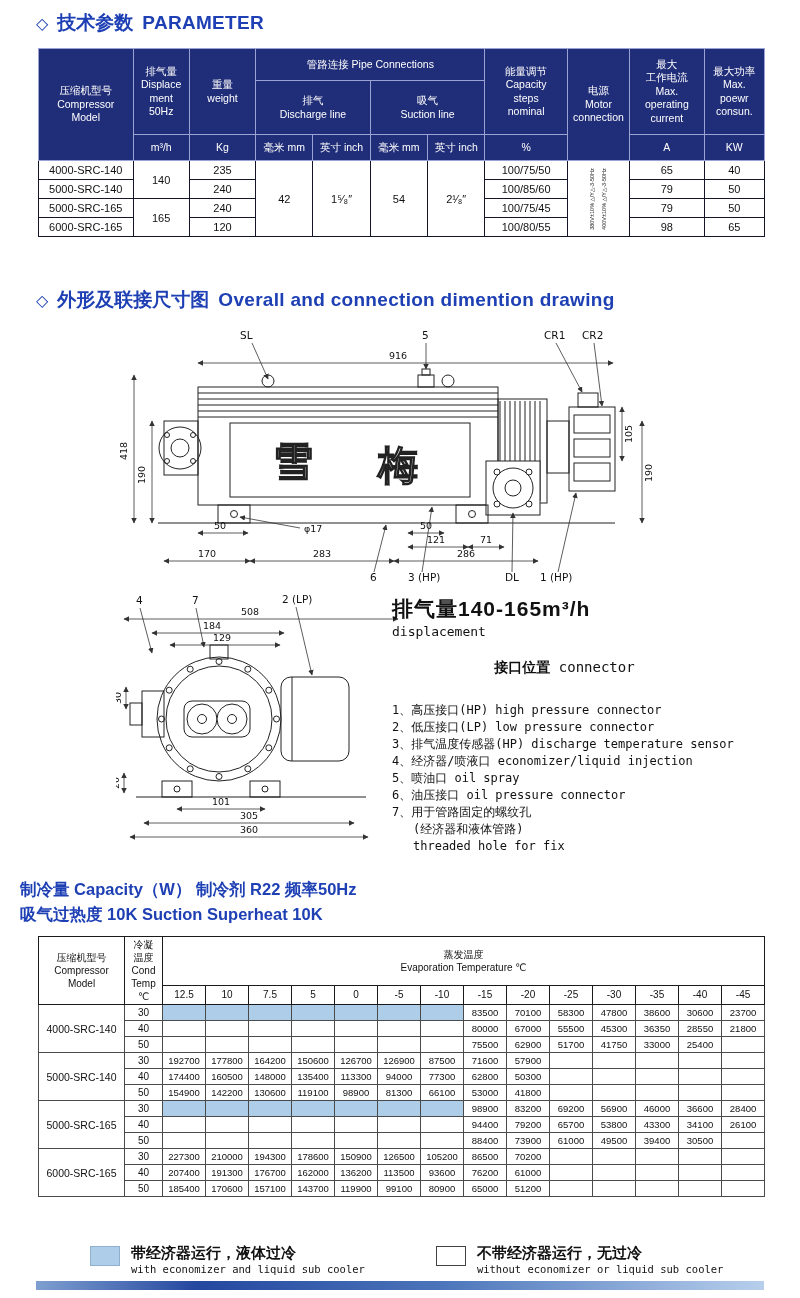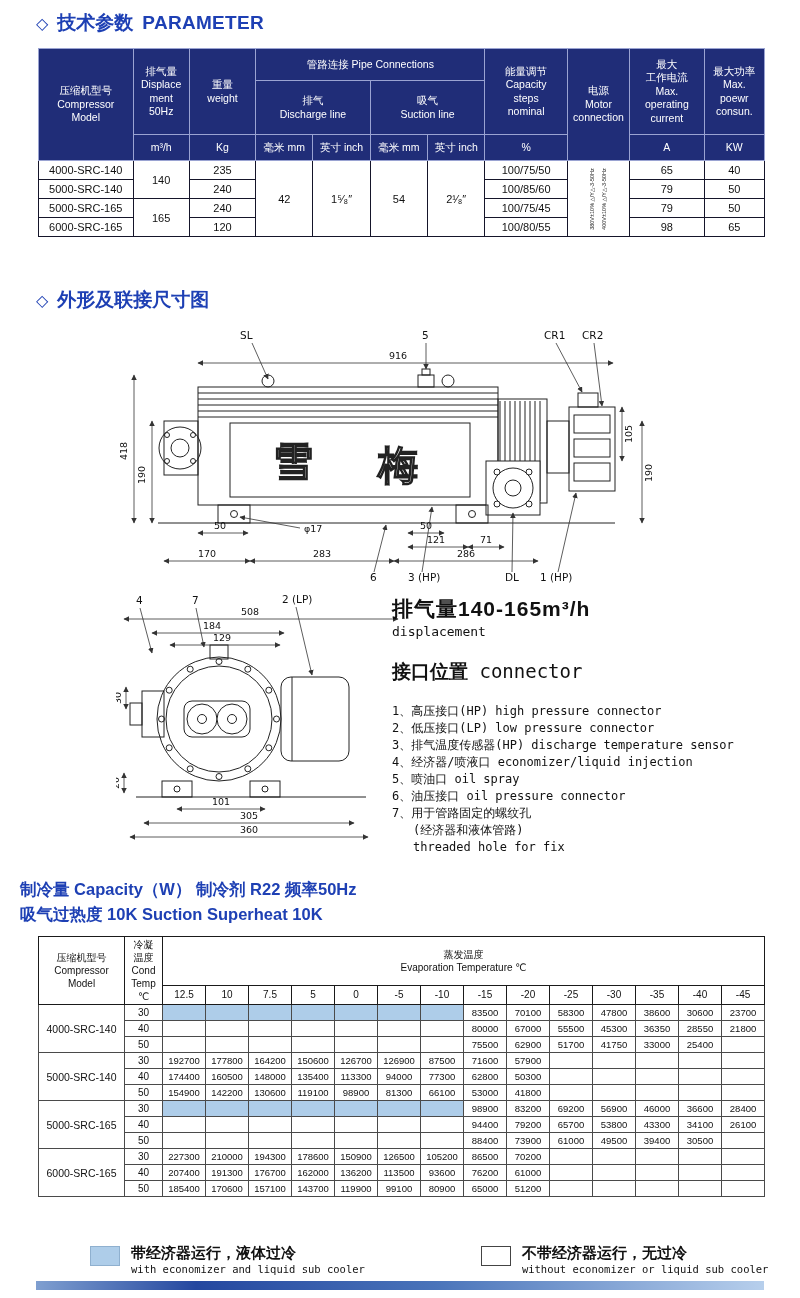--- a/index.html
+++ b/index.html
@@ -37,41 +37,41 @@
   svg .geo { stroke:#222; fill:none; stroke-width:1; }
   svg .geow { stroke:#222; fill:#fff; stroke-width:1; }
   svg .dim, svg .ldr { stroke:#333; stroke-width:0.8; fill:none; }
   svg text { fill:#111; font-size:9.5px; font-family:"DejaVu Sans",sans-serif; }
   svg text.lbl { font-size:10.5px; }
   svg text.logo { font-size:40px; font-weight:bold; fill:#fff; stroke:#222; stroke-width:1.1; }
 
   .conn-notes { position:absolute; left:392px; top:272px; width:345px; }
   .disp-zh { font-size:21px; font-weight:bold; letter-spacing:1px; }
   .disp-en { font-family:"DejaVu Sans Mono","Liberation Mono",monospace; font-size:13px; margin:1px 0 20px 0; }
-  .conn-title { font-size:19px; margin-bottom:18px; font-family:"DejaVu Sans Mono","Liberation Mono",monospace; }
+  .conn-title { font-size:14px; margin-bottom:25px; font-family:"DejaVu Sans Mono","Liberation Mono",monospace;text-align:center; }
   .conn-title .b { font-weight:bold; font-family:"DejaVu Sans","Liberation Sans",sans-serif; }
   .conn-item { font-family:"DejaVu Sans Mono","Liberation Mono",monospace; font-size:12px; line-height:17px; white-space:nowrap; }
   .conn-note { font-family:"DejaVu Sans Mono","Liberation Mono",monospace; font-size:12px; line-height:17px; padding-left:21px; }
 
   
   .cap-head { margin:14px 0 0 20px; color:#1e40b4; font-weight:bold; font-size:16.5px; line-height:25px; }
 
   .cap-table { margin:9px 0 0 38px; table-layout:fixed; width:727px; border:1.6px solid #1a1a1a; }
   .cap-table th { border:1px solid #1a1a1a; background:#fff; color:#111; font-weight:normal;
                   font-size:10px; line-height:1.3; white-space:pre-line; padding:1px; text-align:center; }
   .cap-table td { border:1px solid #4a4a4a; font-size:9.5px; text-align:center; height:16px; padding:0 1px; background:#fff; }
   .cap-table tr.chr1 { height:46px; }
   .cap-table tr.chr2 { height:18px; }
   .cap-table td.model-cell { font-size:10.5px; }
   .cap-table td.cond-cell { font-size:10px; }
   .cap-table tr.group-start td { border-top:1.6px solid #1a1a1a; }
   .cap-table td.econ { background:#aecde9; }
 
   
-  .legend { display:flex; gap:116px; margin:46px 0 0 74px;padding-left:16px; }
+  .legend { display:flex; gap:71px; margin:46px 0 0 74px;padding-left:16px; }
   .legend-entry { display:flex; gap:11px; align-items:flex-start; }
   .swatch { width:30px; height:20px; margin-top:3px; flex:0 0 auto; }
   .swatch.blue { background:#aecde9; border:1px solid #8fb0cf; }
   .swatch.white { background:#fff; border:1px solid #444; }
   .legend-zh { font-size:15px; font-weight:bold; line-height:19px; }
   .legend-en { font-family:"DejaVu Sans Mono","Liberation Mono",monospace; font-size:10.5px; line-height:14px; }
 
   .footer-bar { position:absolute; left:36px; right:36px; bottom:8px; height:9px;
                 background:linear-gradient(90deg,#7f9fd0 0%,#24479f 22%,#4a74ba 55%,#b7cfec 100%); }
 </style>
@@ -185,20 +185,21 @@
         <td>100/80/55</td>
         <td>98</td>
         <td>65</td>
       </tr>
     </tbody>
   </table>
 
   <div class="sec-title" id="sec2-title">
     <span class="diamond">◇</span>
     <span>外形及联接尺寸图</span>
+    <span class="en">Overall and connection dimention drawing</span>
   </div>
 
   <div class="drawings">
 
     <svg id="dw1" width="560" height="264" viewBox="0 0 560 264">
       <defs>
         <marker id="arr1" viewBox="0 0 10 10" refX="9" refY="5" markerWidth="7" markerHeight="7" orient="auto-start-reverse">
           <path d="M0 0L10 5L0 10z" fill="#333"></path>
         </marker>
       </defs>

